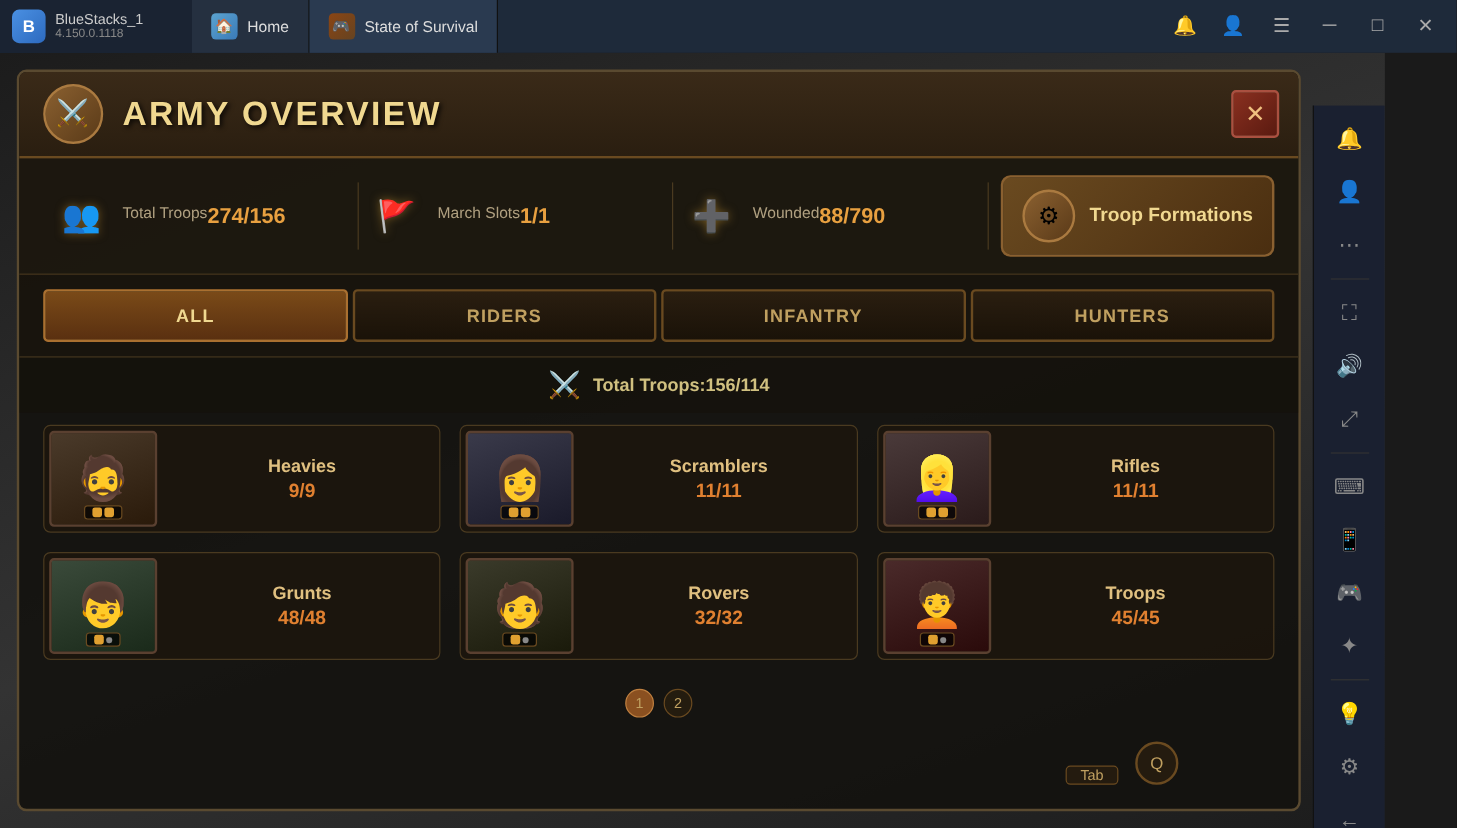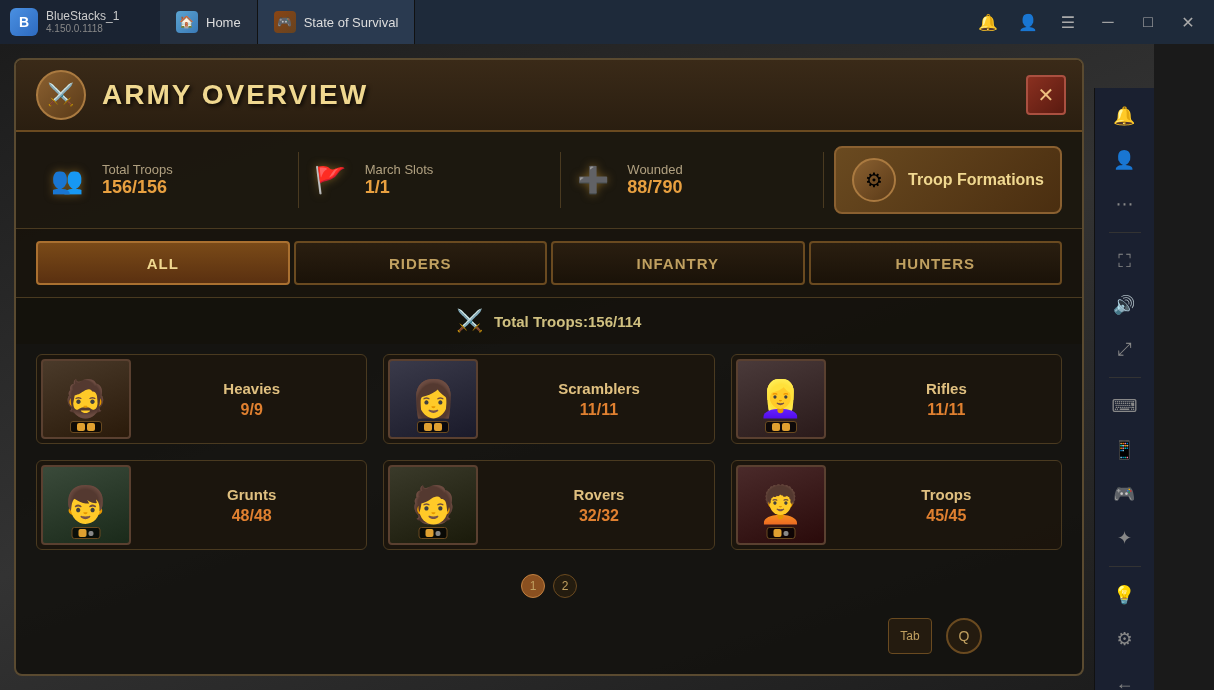--- a/index.html
+++ b/index.html
@@ -178,21 +178,21 @@
       padding: 6px 10px;
       border-right: 1px solid #4a3a20;
     }
     .stat-item:last-child { border-right: none; }
     .stat-icon {
       width: 44px; height: 44px;
       display: flex; align-items: center; justify-content: center;
       font-size: 26px;
       filter: drop-shadow(0 0 4px rgba(200,150,50,0.5));
     }
-    .stat-text { display: flex; flex-direction: column; }
+    .stat-text { display: flex; flex-direction: row; }
     .stat-label { color: #b0a080; font-size: 13px; }
     .stat-value { color: #e8a040; font-size: 18px; font-weight: bold; }
 
     
     .troop-formations-btn {
       display: flex;
       align-items: center;
       gap: 12px;
       background: linear-gradient(135deg, #6a4a20, #4a2e10);
       border: 2px solid #8a6030;
@@ -334,21 +334,21 @@
       background: rgba(40,30,15,0.8);
       color: #c0a060;
       font-size: 14px;
       cursor: pointer;
       display: flex; align-items: center; justify-content: center;
     }
     .tab-btn-label {
       position: absolute;
       bottom: 20px;
       right: 150px;
-      width: 44px; height: 36px;
+      width: 44px; height: 16px;
       border-radius: 4px;
       border: 1px solid #6a4a20;
       background: rgba(40,30,15,0.8);
       color: #c0a060;
       font-size: 12px;
       cursor: pointer;
       display: flex; align-items: center; justify-content: center;
     }
 
     
@@ -428,21 +428,21 @@
       <div class="army-title">ARMY OVERVIEW</div>
       <div class="close-btn-army">✕</div>
     </div>
 
     <div class="stats-row">
 
       <div class="stat-item">
         <div class="stat-icon">👥</div>
         <div class="stat-text">
           <span class="stat-label">Total Troops</span>
-          <span class="stat-value">156/156</span>
+          <span class="stat-value">274/156</span>
         </div>
       </div>
 
       <div class="stat-item">
         <div class="stat-icon">🚩</div>
         <div class="stat-text">
           <span class="stat-label">March Slots</span>
           <span class="stat-value">1/1</span>
         </div>
       </div>

